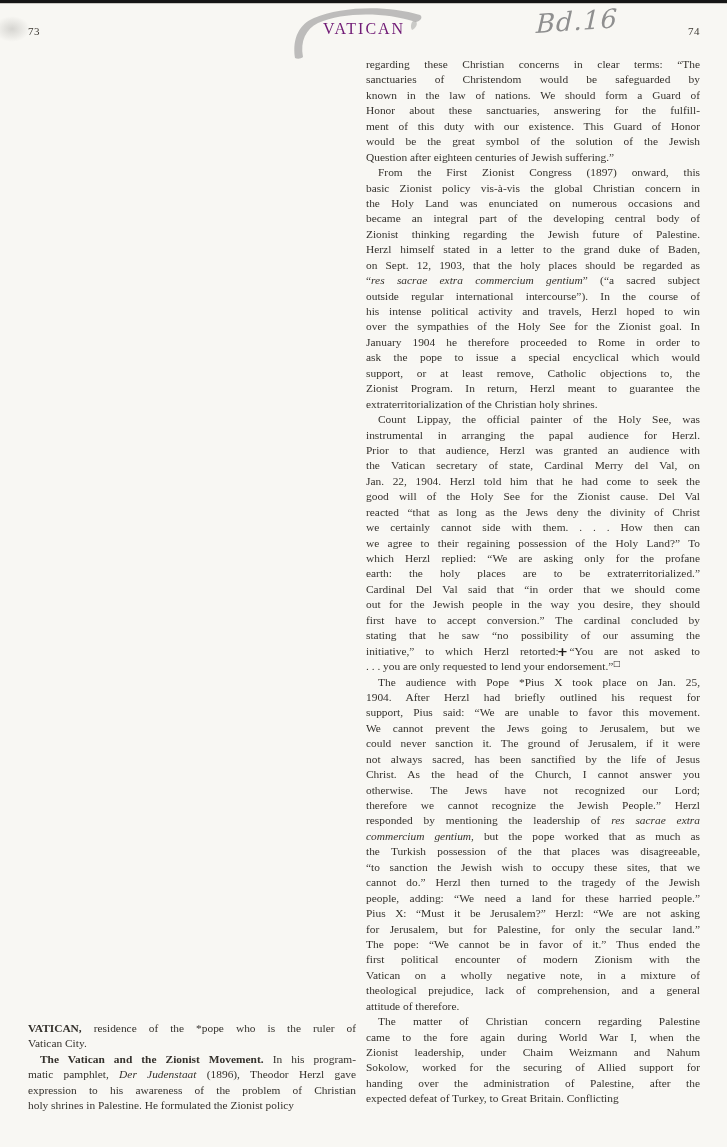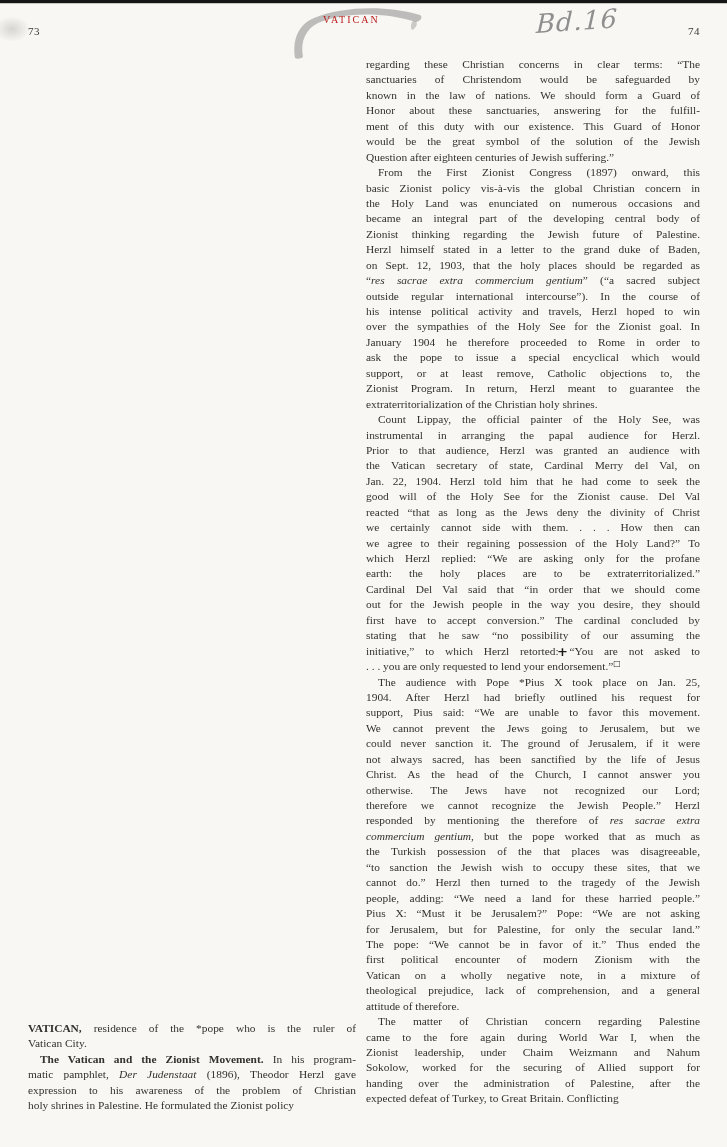--- a/index.html
+++ b/index.html
@@ -24,22 +24,22 @@
     position:absolute;left:-6px;top:16px;width:36px;height:26px;
     background:radial-gradient(ellipse at center,#d6d5d1 0%,rgba(214,213,209,0) 70%);
   }
   .pagenum{
     position:absolute;top:25px;
     font-size:11px;letter-spacing:0.5px;color:#3c3933;
   }
   .pagenum-left{left:28px;}
   .pagenum-right{left:688px;}
   .header-title{
-    position:absolute;left:323px;top:14px;
-    font-size:10px;letter-spacing:2px;color:#b91c1c;
+    position:absolute;left:323px;top:20px;
+    font-size:16px;letter-spacing:2px;color:#701a75;
   }
   .highlighter{
     position:absolute;left:280px;top:3px;width:150px;height:60px;
     pointer-events:none;
   }
   .handwritten{
     position:absolute;left:536px;top:6px;
     font-family:"DejaVu Serif",serif;
     font-style:italic;
     font-size:26px;
@@ -163,27 +163,27 @@
       <div class="para">
         <div class="line indent"><span>The audience with Pope *Pius X took place on Jan. 25,</span></div>
         <div class="line"><span>1904. After Herzl had briefly outlined his request for</span></div>
         <div class="line"><span>support, Pius said: “We are unable to favor this movement.</span></div>
         <div class="line"><span>We cannot prevent the Jews going to Jerusalem, but we</span></div>
         <div class="line"><span>could never sanction it. The ground of Jerusalem, if it were</span></div>
         <div class="line"><span>not always sacred, has been sanctified by the life of Jesus</span></div>
         <div class="line"><span>Christ. As the head of the Church, I cannot answer you</span></div>
         <div class="line"><span>otherwise. The Jews have not recognized our Lord;</span></div>
         <div class="line"><span>therefore we cannot recognize the Jewish People.” Herzl</span></div>
-        <div class="line"><span>responded by mentioning the therefore of </span><span class="it">res sacrae extra</span></div>
+        <div class="line"><span>responded by mentioning the leadership of </span><span class="it">res sacrae extra</span></div>
         <div class="line"><span class="it">commercium gentium</span><span>, but the pope worked that as much as</span></div>
         <div class="line"><span>the Turkish possession of the that places was disagreeable,</span></div>
         <div class="line"><span>“to sanction the Jewish wish to occupy these sites, that we</span></div>
         <div class="line"><span>cannot do.” Herzl then turned to the tragedy of the Jewish</span></div>
         <div class="line"><span>people, adding: “We need a land for these harried people.”</span></div>
-        <div class="line"><span>Pius X: “Must it be Jerusalem?” Pope: “We are not asking</span></div>
+        <div class="line"><span>Pius X: “Must it be Jerusalem?” Herzl: “We are not asking</span></div>
         <div class="line"><span>for Jerusalem,  but for Palestine, for only the secular land.”</span></div>
         <div class="line"><span>The pope: “We cannot be in favor of it.” Thus ended the</span></div>
         <div class="line"><span>first political encounter of modern Zionism with the</span></div>
         <div class="line"><span>Vatican on a wholly negative note, in a mixture of</span></div>
         <div class="line"><span>theological prejudice, lack of comprehension, and a general</span></div>
         <div class="line lastline"><span>attitude of therefore.</span></div>
       </div>
       <div class="para">
         <div class="line indent"><span>The matter of Christian concern regarding Palestine</span></div>
         <div class="line"><span>came to the fore again during World War I, when the</span></div>

